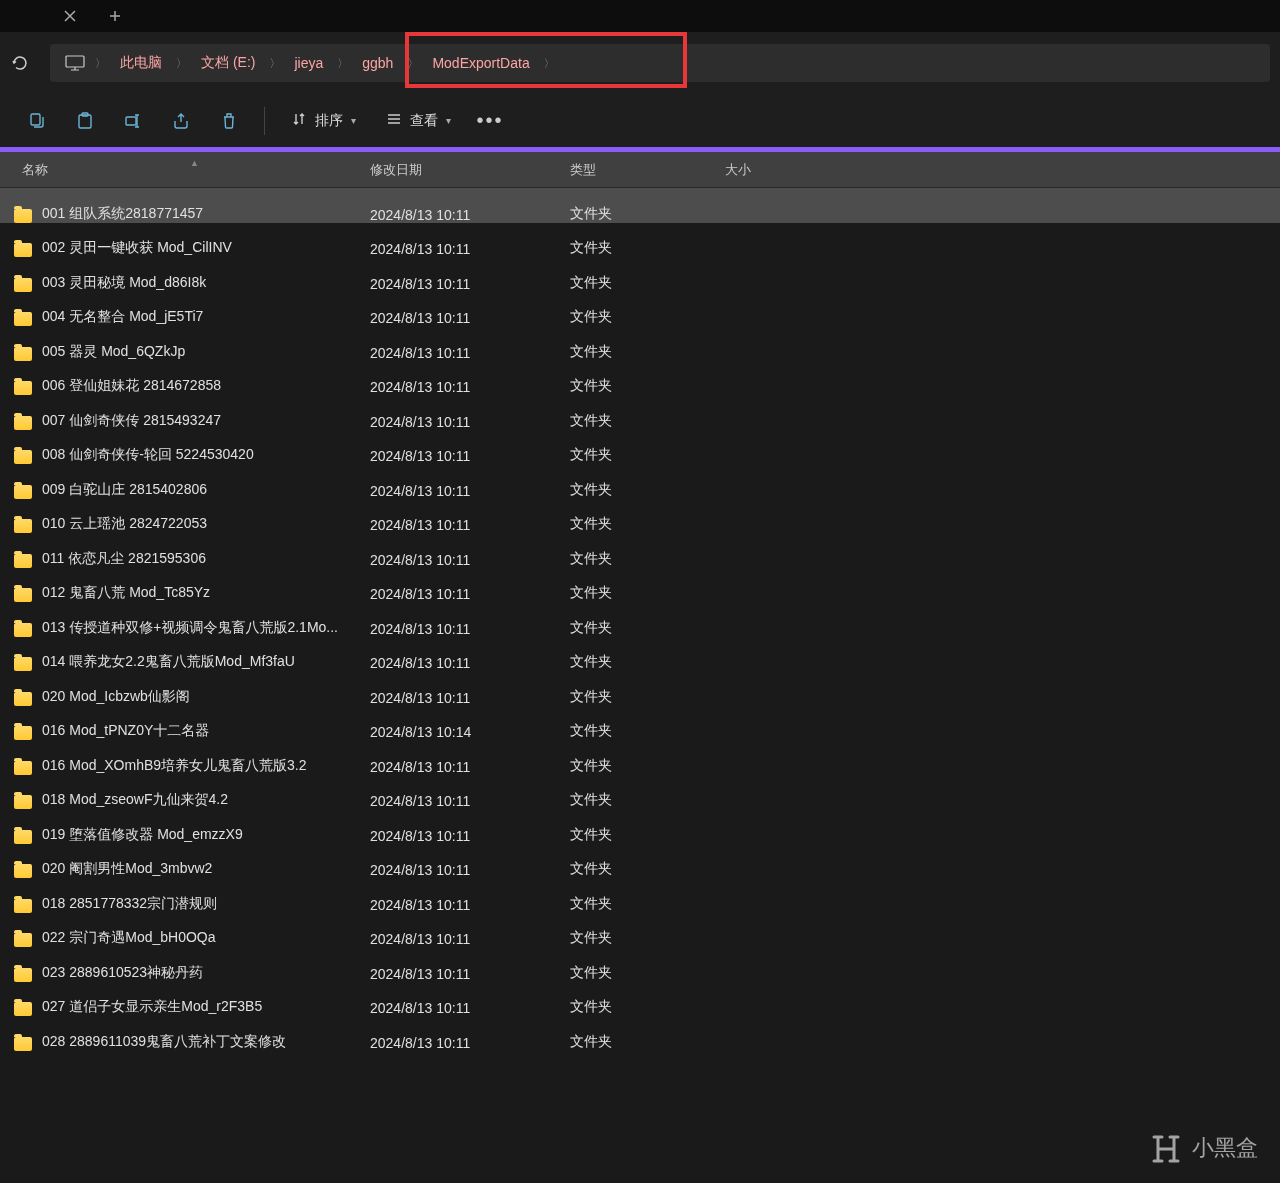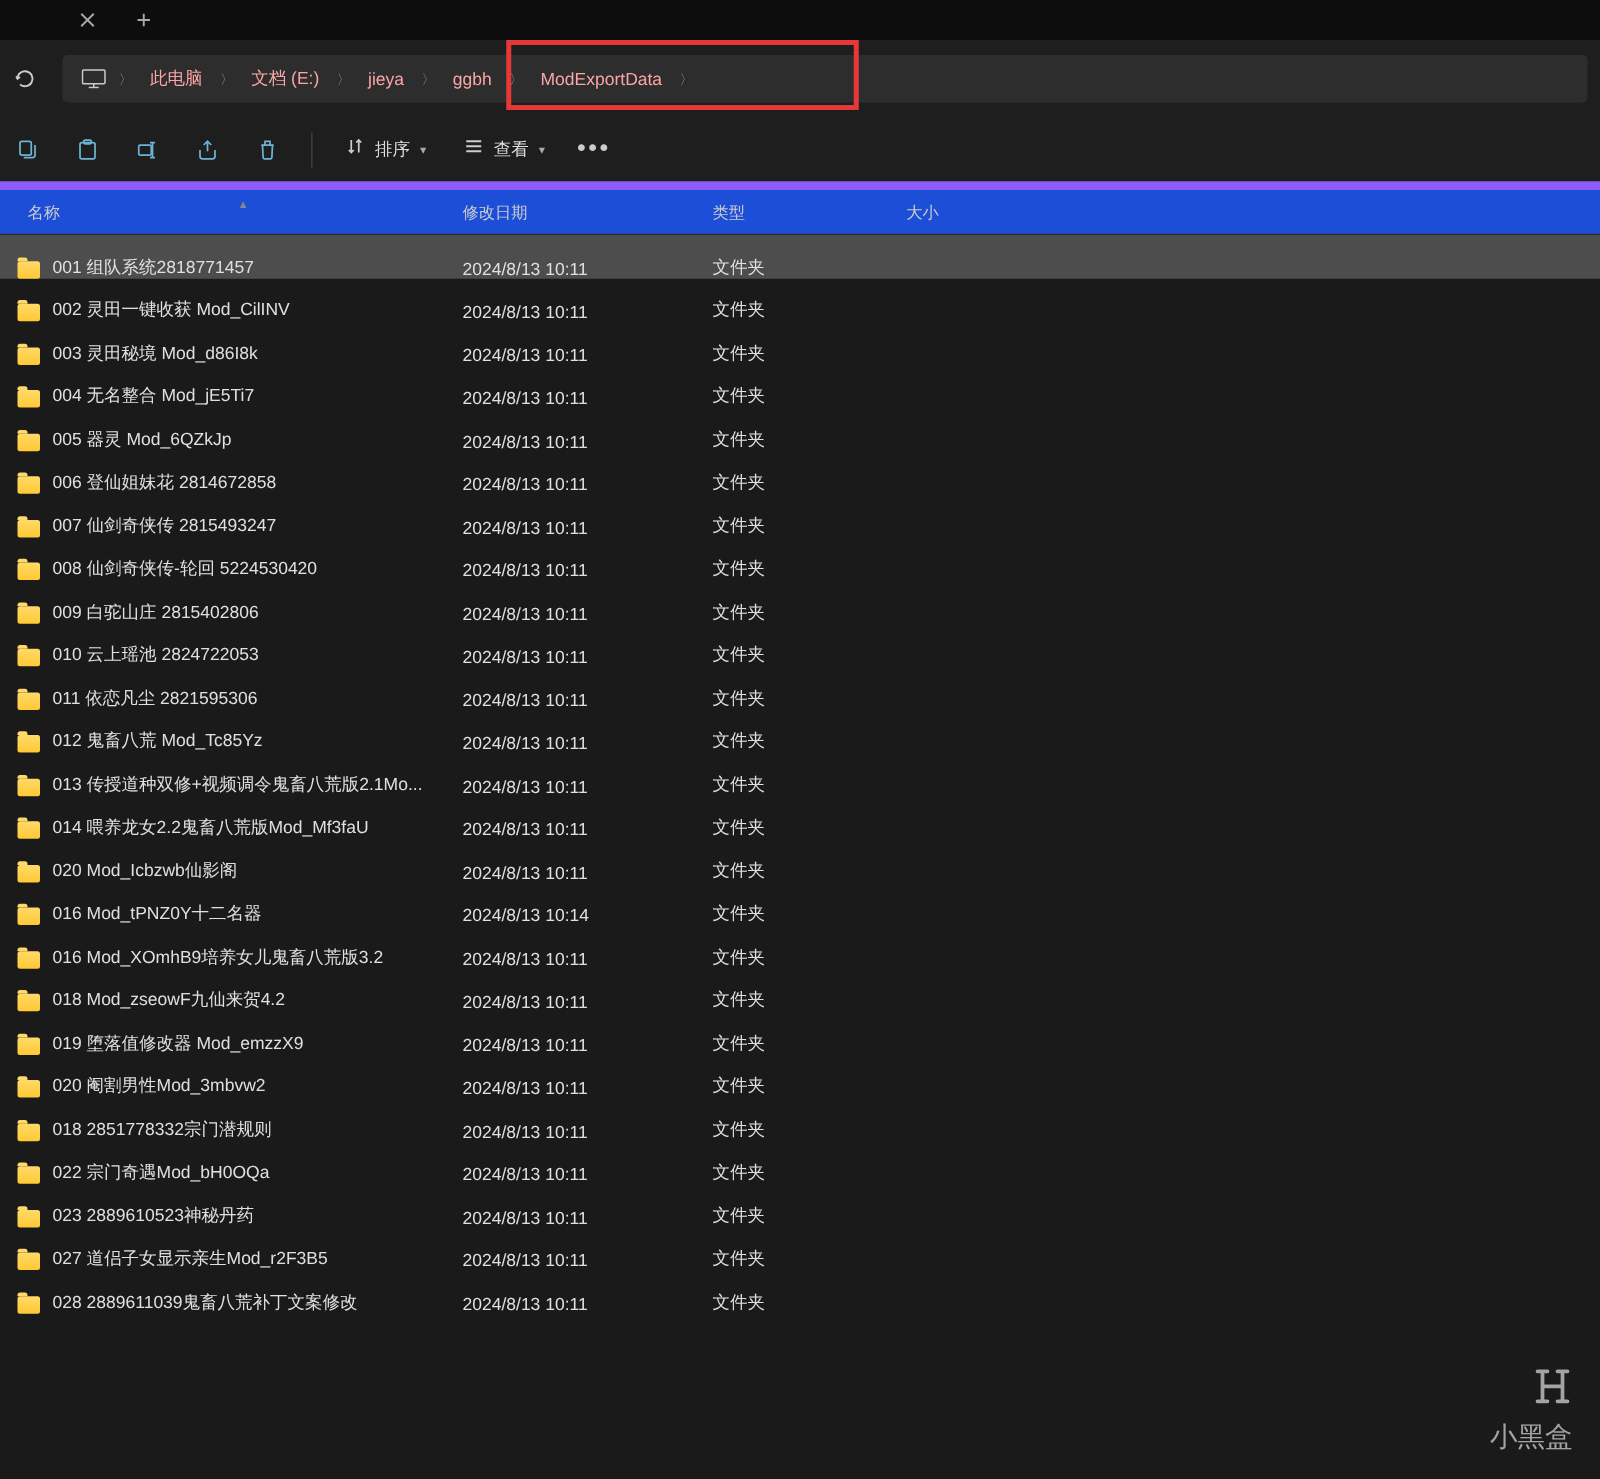--- a/index.html
+++ b/index.html
@@ -91,23 +91,23 @@
     .highlight-box {
       position: absolute;
       border: 4px solid #e63838;
       pointer-events: none;
     }
     .toolbar {
       height: 58px;
       background: #1e1e1e;
       display: flex;
       align-items: center;
-      padding: 0 3px;
+      padding: 0 18px;
       gap: 10px;
-      border-bottom: 7px solid #8b5cf6;
+      border-bottom: 5px solid #8b5cf6;
     }
     .toolbar-icon {
       width: 38px;
       height: 38px;
       display: flex;
       align-items: center;
       justify-content: center;
       color: #6db3d6;
       cursor: pointer;
       font-size: 18px;
@@ -129,21 +129,21 @@
     .toolbar-btn-icon {
       font-size: 16px;
       color: #ccc;
     }
     .dropdown-chevron {
       font-size: 10px;
       color: #aaa;
     }
     .columns-header {
       height: 36px;
-      background: #1d4ed8;
+      background: #404040;
       display: flex;
       align-items: center;
       border-bottom: 1px solid #2a2a2a;
       font-size: 13px;
       color: #ccc;
     }
     .col-name {
       width: 360px;
       padding-left: 22px;
       display: flex;
@@ -219,26 +219,25 @@
     }
     .file-size {
       width: 100px;
       padding-left: 10px;
     }
     .watermark {
       position: absolute;
       bottom: 18px;
       right: 22px;
       display: flex;
-      align-items: flex-end;
+      align-items: flex-start;
       gap: 10px;
       color: rgba(255,255,255,0.6);
       font-size: 22px;
       font-weight: 500;
-      flex-direction: column;
     }
     .watermark-logo {
       width: 32px;
       height: 32px;
     }
   </style>
 </head>
 <body>
 
 <div class="tab-bar">

